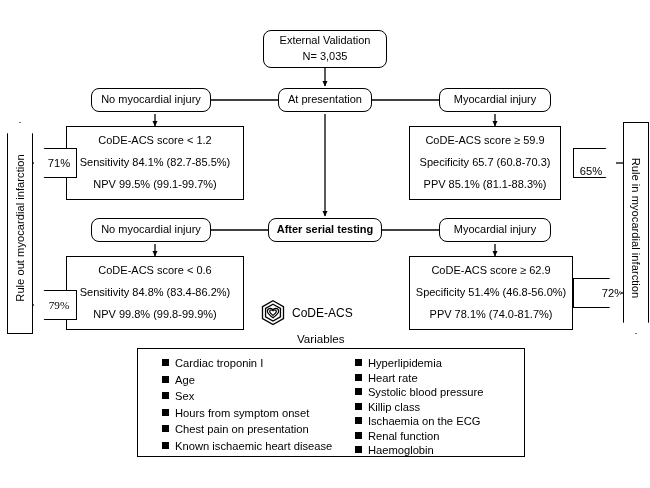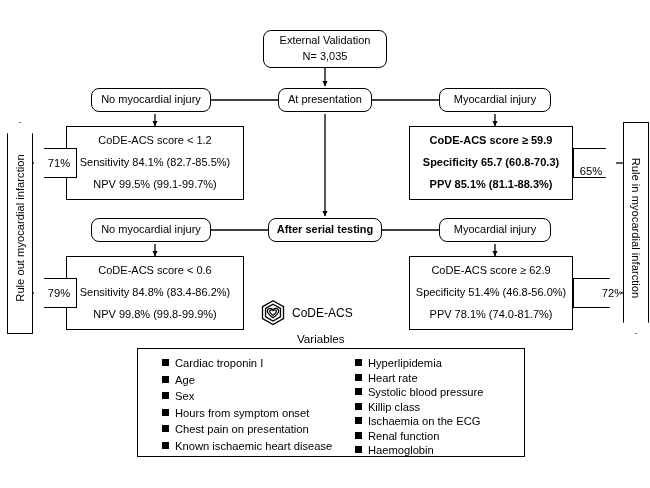--- a/index.html
+++ b/index.html
@@ -205,21 +205,21 @@
   <div class="node rounded pill" style="left:439px; top:88px; width:112px; height:24px;">
     <span>Myocardial injury</span>
   </div>
 
   <div class="node stat-box" style="left:66px; top:126px; width:178px; height:74px;">
     <span class="line">CoDE-ACS score &lt; 1.2</span>
     <span class="line">Sensitivity 84.1% (82.7-85.5%)</span>
     <span class="line">NPV 99.5% (99.1-99.7%)</span>
   </div>
 
-  <div class="node stat-box" style="left:409px; top:126px; width:164px; height:74px;font-weight:bold;">
+  <div class="node stat-box" style="left:409px; top:126px; width:152px; height:74px;">
     <span class="line">CoDE-ACS score ≥ 59.9</span>
     <span class="line">Specificity 65.7 (60.8-70.3)</span>
     <span class="line">PPV 85.1% (81.1-88.3%)</span>
   </div>
 
   <div class="pct left" style="left:33px; top:148px;">
     <span>71%</span>
   </div>
 
   <div class="pct right" style="left:573px; top:148px;align-items:flex-end;">
@@ -243,21 +243,21 @@
     <span class="line">Sensitivity 84.8% (83.4-86.2%)</span>
     <span class="line">NPV 99.8% (99.8-99.9%)</span>
   </div>
 
   <div class="node stat-box" style="left:409px; top:256px; width:164px; height:74px;">
     <span class="line">CoDE-ACS score ≥ 62.9</span>
     <span class="line">Specificity 51.4% (46.8-56.0%)</span>
     <span class="line">PPV 78.1% (74.0-81.7%)</span>
   </div>
 
-  <div class="pct left" style="left:33px; top:278px;">
+  <div class="pct left" style="left:33px; top:290px;font-family:Liberation Serif, serif;">
     <span>79%</span>
   </div>
 
   <div class="pct right" style="left:573px; top:278px;padding-left:39px;">
     <span>72%</span>
   </div>
 
   <div class="banner up" style="left:7px; top:122px;">
     <span class="txt">Rule out myocardial infarction</span>
   </div>

